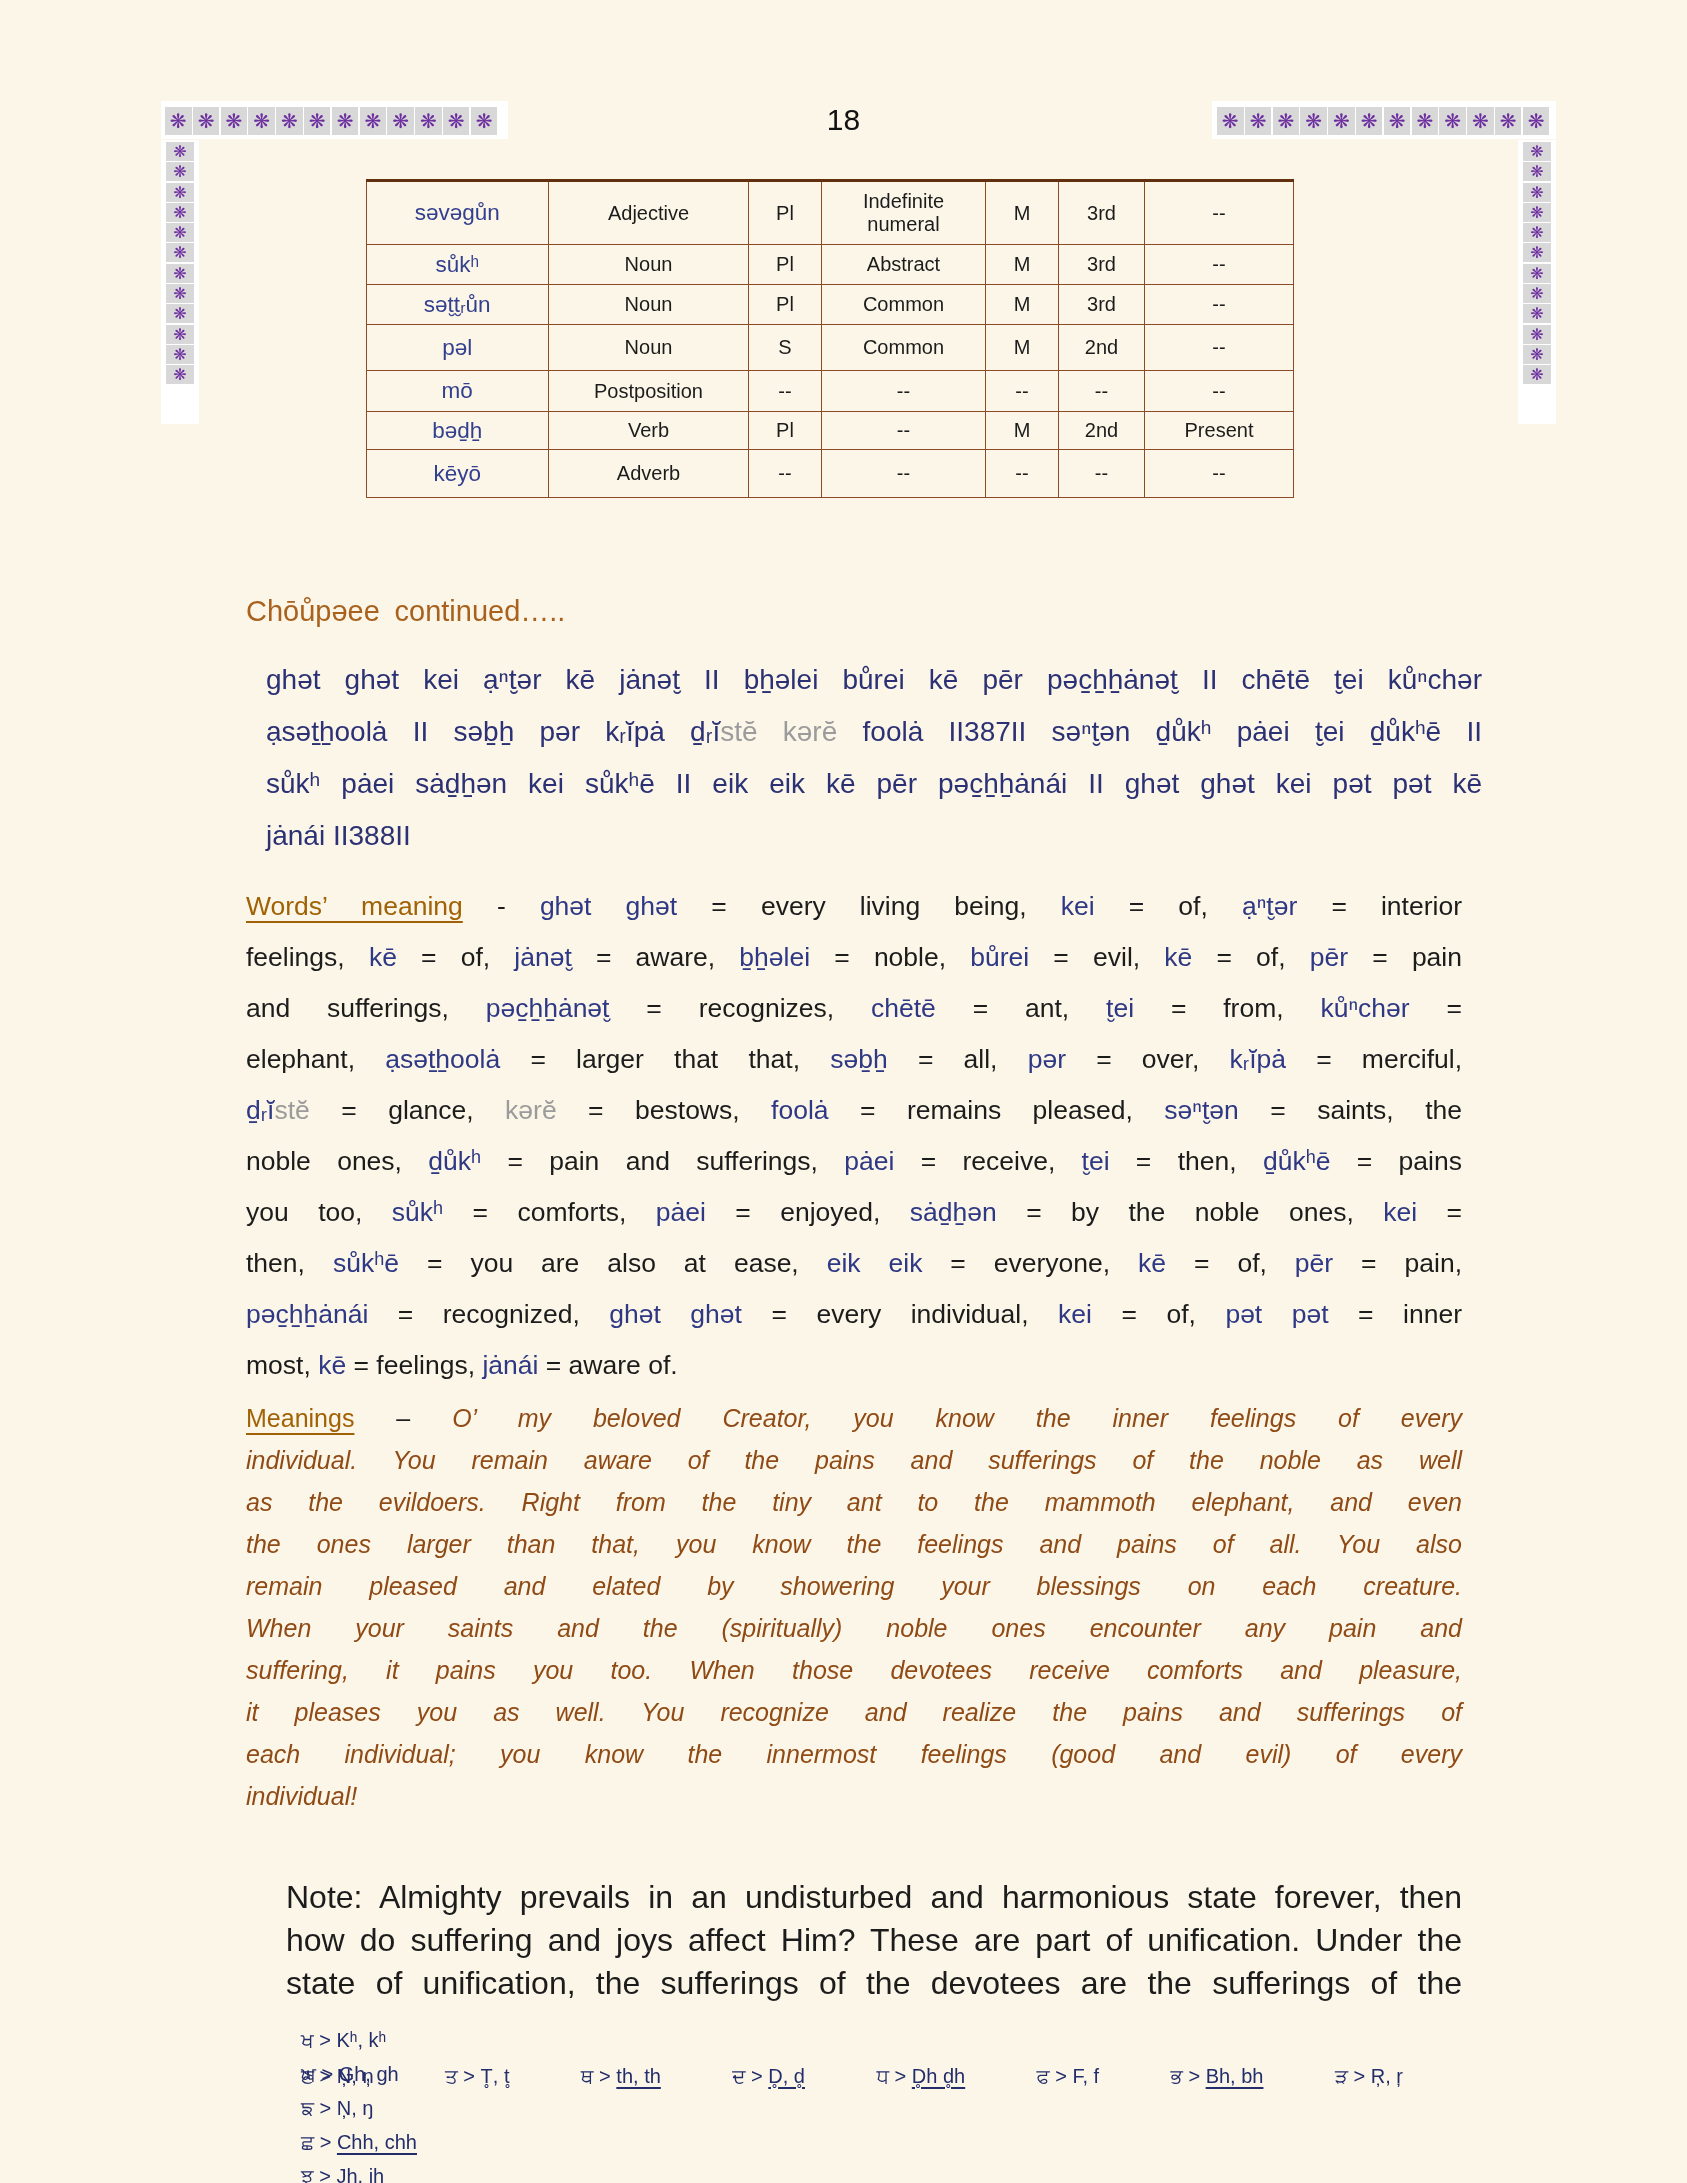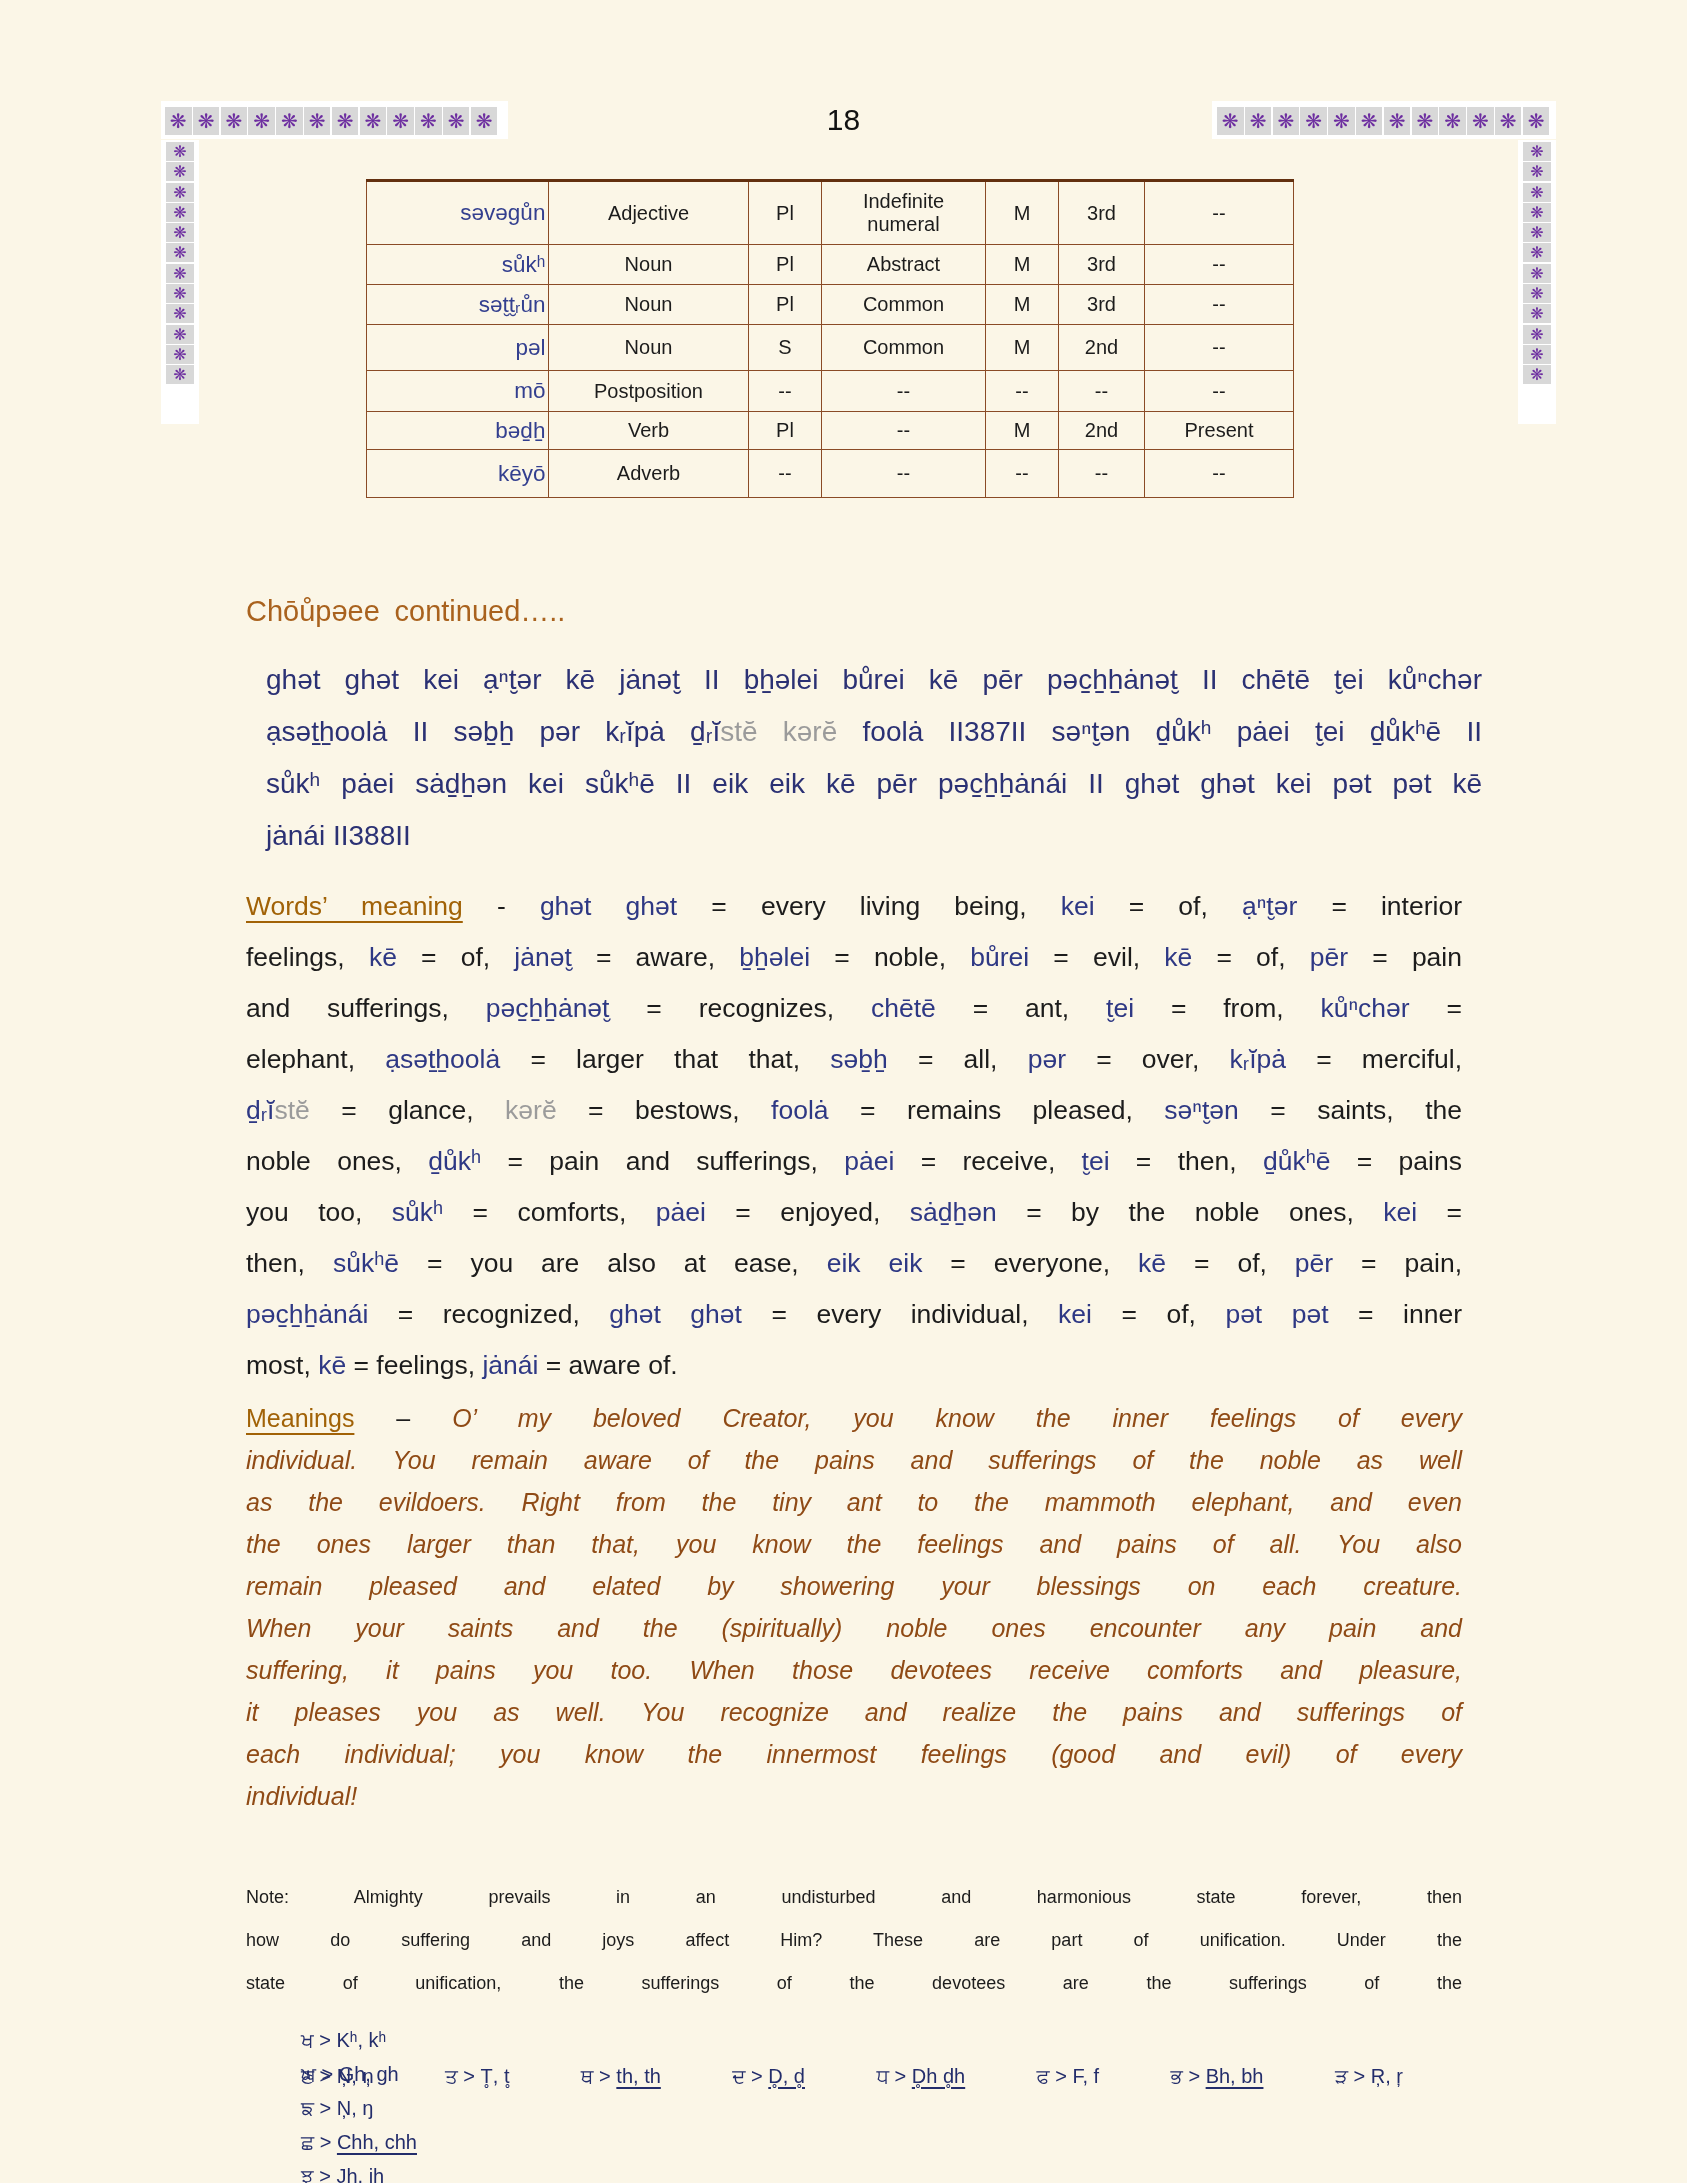--- a/index.html
+++ b/index.html
@@ -13,39 +13,39 @@
   .fstrip{display:flex;gap:1.3px;}
   .fstrip .flower{width:26.5px;height:28px;background:#d8d8d8;color:#6d2ea0;
        font-size:20px;line-height:28px;text-align:center;display:inline-block;}
   .fstrip.v{flex-direction:column;}
   .fstrip.v .flower{width:28px;height:19px;line-height:19px;font-size:16px;}
   
   #gramtable{border-collapse:collapse;table-layout:fixed;width:926px;
        border:1.3px solid #8a4b26;border-top:3.3px solid #63300f;}
   #gramtable td{border:1.3px solid #8a4b26;font-size:20px;text-align:center;vertical-align:middle;
        padding:1.3px 2.6px;color:#1c1c1c;overflow:hidden;}
-  #gramtable td.c-word{font-size:22.5px;text-align:right;padding-left:2px;color:#333f8f;}
+  #gramtable td.c-word{font-size:22.5px;text-align:center;padding-left:2px;color:#333f8f;}
   #gramtable td.blue{color:#333f8f;}
   #gramtable col:nth-child(1){width:182px;} #gramtable col:nth-child(2){width:200px;}
   #gramtable col:nth-child(3){width:73px;} #gramtable col:nth-child(4){width:164px;}
   #gramtable col:nth-child(5){width:73px;} #gramtable col:nth-child(6){width:86px;}
   #gramtable col:nth-child(7){width:149px;}
   #gramtable tr:nth-child(1){height:64px;} #gramtable tr:nth-child(2){height:40px;}
   #gramtable tr:nth-child(3){height:40px;} #gramtable tr:nth-child(4){height:46px;}
   #gramtable tr:nth-child(5){height:41px;} #gramtable tr:nth-child(6){height:38px;}
   #gramtable tr:nth-child(7){height:48px;} #gramtable tr:nth-child(8){height:38px;}
   
   #heading{left:246px;top:595px;font-size:29px;color:#a9621e;word-spacing:6.6px;}
   .col{left:246px;width:1216px;}
   .jline{text-align:justify;text-align-last:justify;white-space:normal;}
   .lline{text-align:left;}
   .vline{height:52px;line-height:52px;font-size:28px;}
   .wline{height:51px;line-height:51px;font-size:26.5px;}
   .mline{height:42px;line-height:42px;font-size:25px;}
-  .nline{height:43px;line-height:43px;font-size:18px;}
+  .nline{height:43px;line-height:43px;font-size:32px;margin-left:40px;}
   
   .seg-v{color:#2b3174;} .seg-b{color:#2e3884;} .seg-k{color:#1c1c1c;}
   .seg-g{color:#9b9b9b;}
   .seg-m{color:#8f4a15;font-style:italic;}
   .seg-lbl{color:#a16207;font-weight:400;font-style:normal;text-decoration:underline;text-underline-offset:6px;text-decoration-thickness:2px;}
   
   .map-row{left:301px;width:1102px;display:flex;justify-content:space-between;
        font-size:20px;color:#232d6b;height:34px;line-height:34px;}
   .map-item .u{text-decoration:underline;text-underline-offset:4px;}
 </style>

